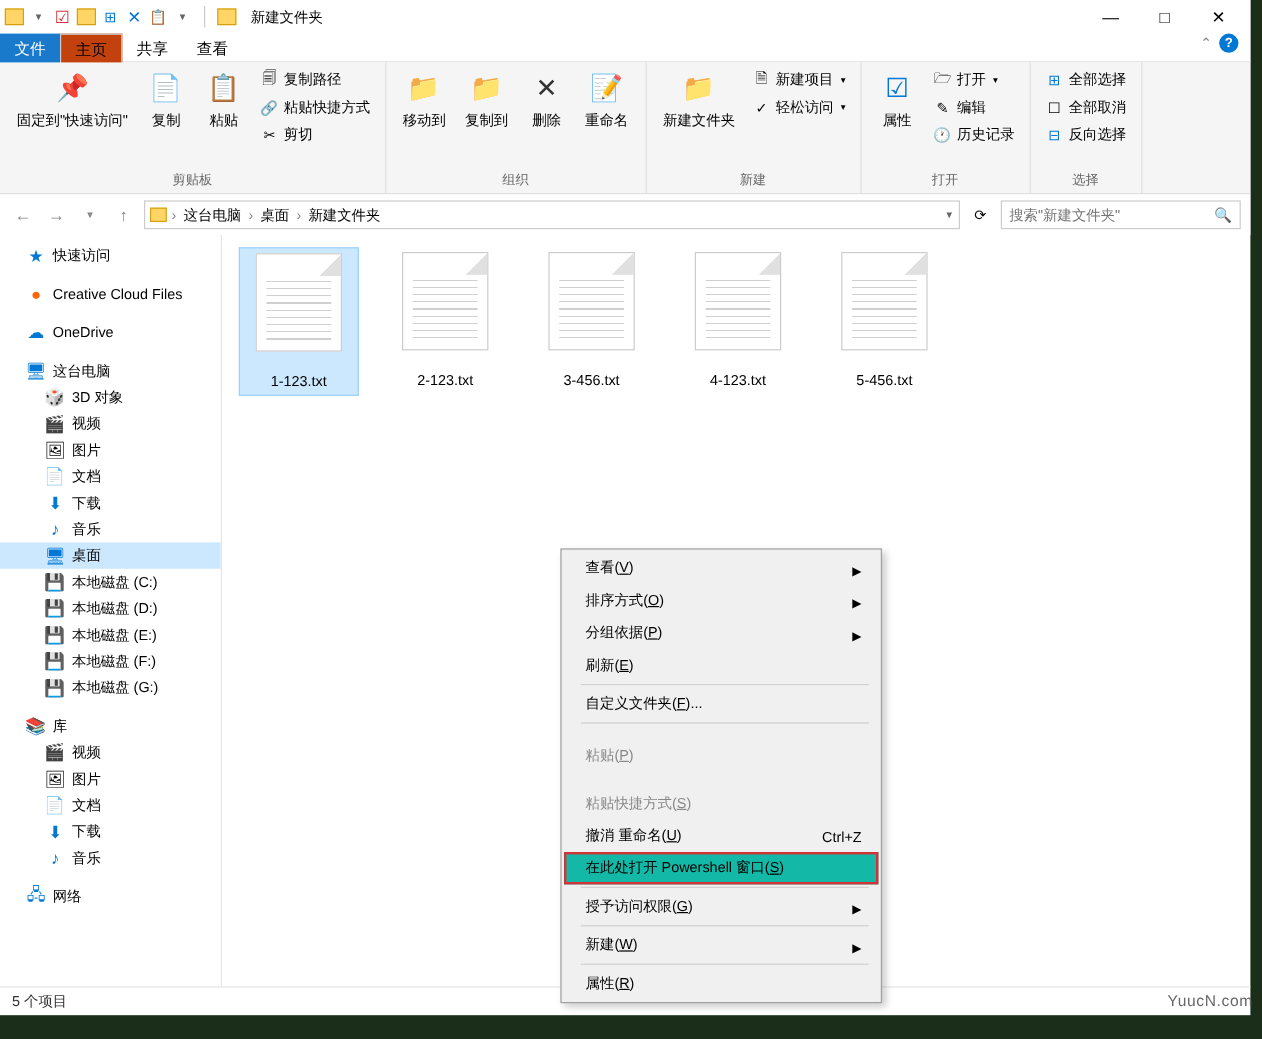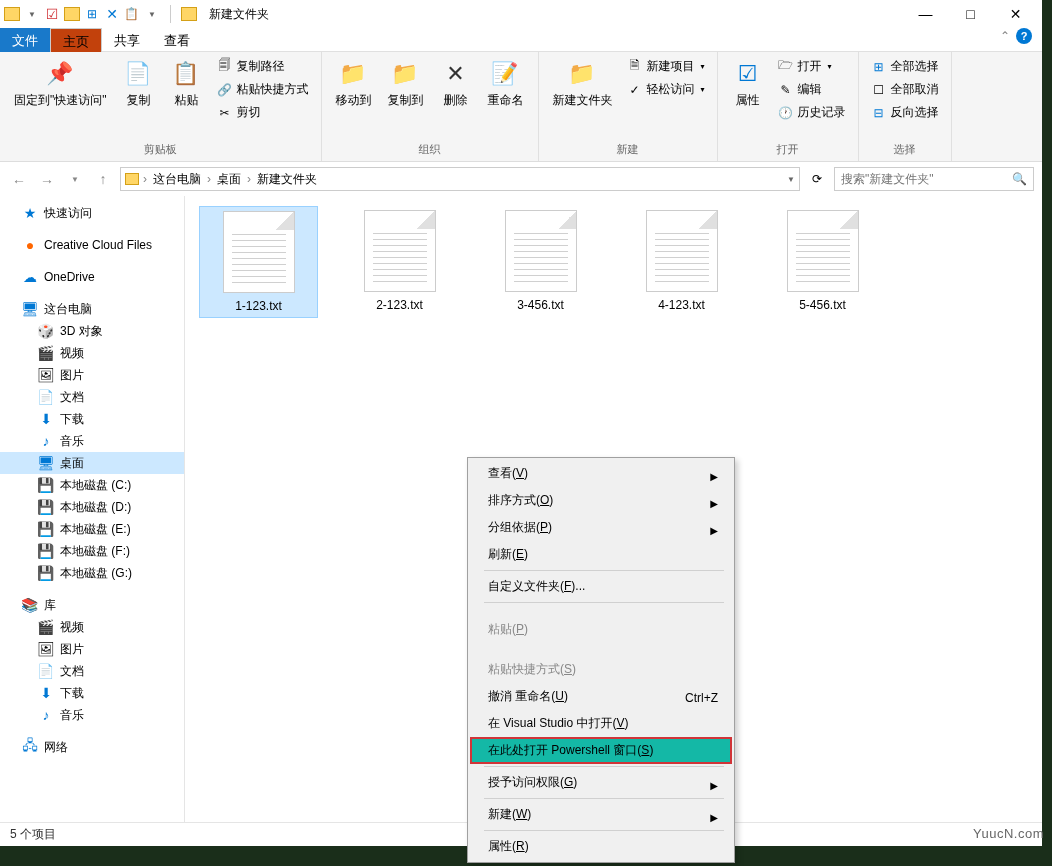--- a/index.html
+++ b/index.html
@@ -54,21 +54,21 @@
     .sidebar { width: 185px; border-right: 1px solid #e5e5e5; padding: 6px 0; overflow: hidden; }
     .sb-item { display: flex; align-items: center; gap: 6px; padding: 3px 12px 3px 22px; height: 22px; }
     .sb-item.indent { padding-left: 38px; }
     .sb-item.indent2 { padding-left: 38px; }
     .sb-item.selected { background: #cce8ff; }
     .sb-icon { width: 16px; height: 16px; display: flex; align-items: center; justify-content: center; font-size: 14px; }
     .sb-spacer { height: 10px; }
     
     .filepane { flex: 1; padding: 10px 14px; position: relative; }
     .file-grid { display: flex; gap: 22px; flex-wrap: wrap; }
-    .file-item { width: 119px; display: flex; flex-direction: column; align-items: center; padding: 4px; }
+    .file-item { width: 100px; display: flex; flex-direction: column; align-items: center; padding: 4px; gap: 12px; }
     .file-item.selected { background: #cce8ff; border: 1px solid #99d1ff; }
     .file-icon { width: 72px; height: 82px; background: #fff; border: 1px solid #ccc; position: relative; margin-bottom: 6px; }
     .file-icon::before { content: ''; position: absolute; top: 0; right: 0; width: 18px; height: 18px; background: linear-gradient(135deg, transparent 50%, #e0e0e0 50%); }
     .file-lines { position: absolute; top: 22px; left: 8px; right: 8px; bottom: 8px; background: repeating-linear-gradient(to bottom, #d0d0d0 0, #d0d0d0 1px, transparent 1px, transparent 6px); }
     .file-name { font-size: 12px; color: #000; }
     
     
     .context-menu { position: absolute; top: 457px; left: 467px; width: 268px; background: #f0f0f0; border: 1px solid #a0a0a0; box-shadow: 3px 3px 6px rgba(0,0,0,0.2); z-index: 100; padding: 2px; }
     .cm-item { padding: 5px 14px 5px 18px; display: flex; align-items: flex-end; justify-content: space-between; font-size: 12px; }
     .cm-item.highlighted { background: #14b8a6; border: 2px solid #d13438; padding: 3px 12px 3px 16px; }
@@ -431,23 +431,20 @@
   <div class="cm-item disabled">
       <span>粘贴(<span class="underline">P</span>)</span>
     </div>
   <div class="cm-item disabled">
       <span>粘贴快捷方式(<span class="underline">S</span>)</span>
     </div>
   <div class="cm-item">
       <span>撤消 重命名(<span class="underline">U</span>)</span>
       <span class="cm-shortcut">Ctrl+Z</span>
     </div>
-  <div class="cm-item">
-      <span>在 Visual Studio 中打开(<span class="underline">V</span>)</span>
-    </div>
   <div class="cm-item highlighted">
       <span>在此处打开 Powershell 窗口(<span class="underline">S</span>)</span>
     </div>
   <div class="cm-sep"></div>
   <div class="cm-item">
       <span>授予访问权限(<span class="underline">G</span>)</span>
       <span class="cm-arrow">▶</span>
     </div>
   <div class="cm-sep"></div>
   <div class="cm-item">

